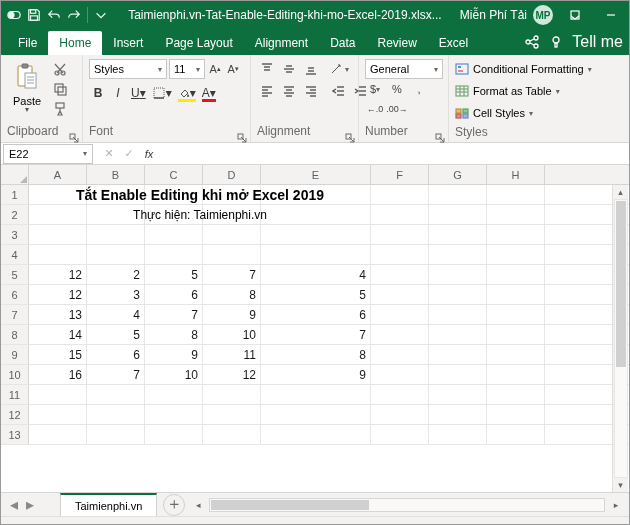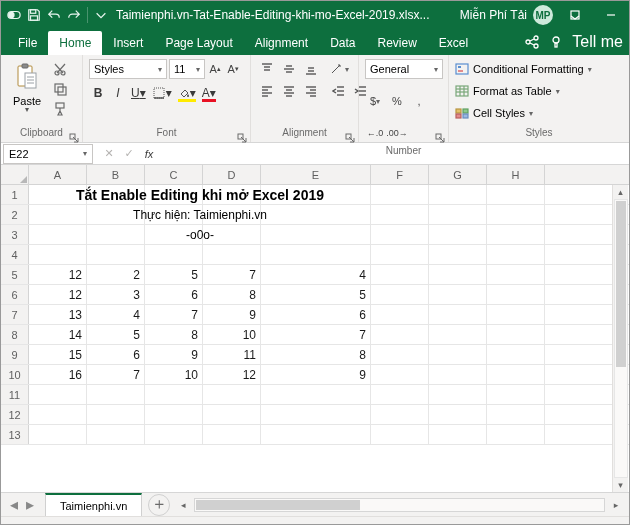--- a/index.html
+++ b/index.html
@@ -5,39 +5,39 @@
   *{box-sizing:border-box;margin:0;padding:0;font-family:"Segoe UI",Arial,sans-serif;-webkit-font-smoothing:antialiased}
   html,body{width:630px;height:525px;overflow:hidden;background:#fff}
   .app{width:630px;height:525px;display:flex;flex-direction:column;border:1px solid #999;position:relative}
 
   
   .titlebar{height:28px;background:#0d6f3e;display:flex;align-items:center;color:#fff;font-size:12px}
   .tb-left{display:flex;align-items:center;gap:2px;padding-left:4px}
   .tb-ico{width:18px;height:18px;border-radius:2px;display:flex;align-items:center;justify-content:center;color:#e6f4ee}
   .tb-ico svg{width:14px;height:14px;stroke:#e6f4ee;stroke-width:1.4;fill:none}
   .tb-sep{width:1px;height:16px;background:rgba(255,255,255,.25);margin:0 2px}
-  .tb-title{flex:1;white-space:nowrap;overflow:hidden;text-overflow:ellipsis;padding:0 6px;font-size:12px;color:#fff}
+  .tb-title{flex:1;text-align:center;white-space:nowrap;overflow:hidden;text-overflow:ellipsis;padding:0 6px;font-size:12px;color:#fff}
   .tb-user{display:flex;align-items:center;gap:6px;padding-right:4px;font-size:12px}
   .avatar{width:20px;height:20px;border-radius:50%;background:#cde9db;color:#0d6f3e;display:flex;align-items:center;justify-content:center;font-size:10px;font-weight:600}
   .win-btn{width:36px;height:28px;display:flex;align-items:center;justify-content:center}
   .win-btn svg{width:10px;height:10px;stroke:#fff;stroke-width:1.2;fill:none}
 
   
   .tabs{height:26px;background:#0d6f3e;display:flex;align-items:flex-end;padding:0 6px;color:#fff;position:relative}
   .tab{padding:5px 11px;font-size:12px;cursor:default;color:#fff}
   .tab.active{background:#fff;color:#0d6f3e;border-top-left-radius:2px;border-top-right-radius:2px}
   .tabs-right{margin-left:auto;display:flex;align-items:center;gap:8px;padding-bottom:4px}
   .tabs-right .ti{width:16px;height:16px;display:flex;align-items:center;justify-content:center}
   .tabs-right svg{width:14px;height:14px;stroke:#fff;fill:none;stroke-width:1.3}
   .tellme{font-size:16px;color:#fff}
 
   
   .ribbon{background:#f3f2f1;border-bottom:1px solid #d6d6d6;display:flex;height:88px}
   .rgroup{border-right:1px solid #e1dfdd;display:flex;flex-direction:column;padding:4px 6px;position:relative}
-  .rgroup .gtitle{text-align:center;font-size:10px;color:#6a6a6a;margin-top:auto;padding-top:2px}
+  .rgroup .gtitle{font-size:12px;color:#6a6a6a;margin-top:auto;padding-top:2px}
   .rgroup .gbody{flex:1;display:flex;align-items:flex-start;gap:4px}
   .dlaunch{position:absolute;right:3px;bottom:3px;width:10px;height:10px}
   .dlaunch svg{width:10px;height:10px;stroke:#6a6a6a;fill:none;stroke-width:1}
 
   
   .big-paste{display:flex;flex-direction:column;align-items:center;width:40px;height:62px;justify-content:flex-start;padding-top:2px}
   .paste-ico{width:28px;height:32px;display:flex;align-items:center;justify-content:center}
   .paste-ico svg{width:24px;height:28px}
   .big-paste .lbl{font-size:11px;margin-top:2px}
   .big-paste .dd{font-size:8px;color:#555;margin-top:-2px}
@@ -57,21 +57,21 @@
   .font-col{display:flex;flex-direction:column}
 
   
   .al-grid{display:grid;grid-template-columns:repeat(3,20px);grid-template-rows:repeat(2,20px);gap:2px}
   .al-btn{width:20px;height:20px;display:flex;align-items:center;justify-content:center}
   .al-btn svg{width:14px;height:14px;stroke:#555;stroke-width:1.4;fill:none}
   .al-extra{display:flex;flex-direction:column;gap:2px;margin-left:4px}
   .al-wide{height:20px;display:flex;align-items:center;gap:2px}
 
   
-  .num-col{display:flex;flex-direction:column;gap:12px}
+  .num-col{display:flex;flex-direction:column;gap:0}
   .num-sel{width:78px;height:20px;border:1px solid #c8c6c4;background:#fff;font-size:11px;padding:0 4px;display:flex;align-items:center;justify-content:space-between}
   .num-row{display:flex;gap:2px}
   .nbtn{width:20px;height:20px;display:flex;align-items:center;justify-content:center;font-size:11px;color:#444}
 
   
   .styles-col{display:flex;flex-direction:column;gap:2px;font-size:11px}
   .srow{display:flex;align-items:center;gap:4px;height:20px}
   .srow svg{width:14px;height:14px;fill:none;stroke-width:1.2}
 
   
@@ -91,21 +91,21 @@
   .rows{flex:1;overflow:hidden;position:relative}
   .row{display:flex;height:20px;border-bottom:1px solid #e6e6e6}
   .rowhdr{width:28px;border-right:1px solid #d4d4d4;background:#f3f2f1;display:flex;align-items:center;justify-content:center;font-size:11px;color:#5f5f5f}
   .cell{border-right:1px solid #e6e6e6;font-size:12px;padding:1px 4px;display:flex;align-items:center;justify-content:flex-end;color:#1a1a1a;position:relative;overflow:visible}
   .merged-title{position:absolute;left:28px;top:0;height:20px;display:flex;align-items:center;justify-content:center;font-weight:700;font-size:14px;white-space:nowrap}
 
   
   .sheetbar{height:24px;border-top:1px solid #d6d6d6;display:flex;align-items:center;background:#f3f2f1}
   .sheetnav{display:flex;gap:2px;padding:0 6px}
   .snav{width:14px;height:14px;display:flex;align-items:center;justify-content:center;color:#888}
-  .sheettab{height:23px;padding:0 14px;border:1px solid #d0d0d0;border-bottom:none;background:#fff;margin-left:2px;display:flex;align-items:center;font-size:11px;border-top:2px solid #0d6f3e}
+  .sheettab{height:23px;padding:0 14px;border:1px solid #d0d0d0;border-bottom:none;background:#fff;margin-left:17px;display:flex;align-items:center;font-size:11px;border-top:2px solid #0d6f3e}
   .addsheet{width:22px;height:22px;display:flex;align-items:center;justify-content:center;color:#6a6a6a;margin-left:6px;border:1px solid #d0d0d0;border-radius:50%}
   .hscroll{flex:1;height:14px;margin:0 6px;display:flex;align-items:center;justify-content:flex-end;gap:2px}
   .scr-track{flex:1;height:14px;border:1px solid #d6d6d6;background:#faf9f8;position:relative;margin:0 2px}
   .scr-thumb{position:absolute;top:1px;bottom:1px;left:1px;width:40%;background:#d0d0d0}
   .scr-btn{width:14px;height:14px;display:flex;align-items:center;justify-content:center;color:#666;font-size:9px}
 
   
   .status{height:8px;background:#f3f2f1;border-top:1px solid #e1dfdd}
 
   
@@ -512,21 +512,20 @@
           <div class="row" style="position: relative;">
             <div class="rowhdr">3</div>
             <div class="cell" style="width: 58px;"></div>
             <div class="cell" style="width: 58px;"></div>
             <div class="cell" style="width: 58px;"></div>
             <div class="cell" style="width: 58px;"></div>
             <div class="cell" style="width: 110px;"></div>
             <div class="cell" style="width: 58px;"></div>
             <div class="cell" style="width: 58px;"></div>
             <div class="cell" style="width: 58px;"></div>
-            <div class="merged-title" style="width: 342px; font-weight: 400; font-size: 12px;">-o0o-</div>
           </div>
           <div class="row">
             <div class="rowhdr">4</div>
             <div class="cell" style="width: 58px;"></div>
             <div class="cell" style="width: 58px;"></div>
             <div class="cell" style="width: 58px;"></div>
             <div class="cell" style="width: 58px;"></div>
             <div class="cell" style="width: 110px;"></div>
             <div class="cell" style="width: 58px;"></div>
             <div class="cell" style="width: 58px;"></div>

